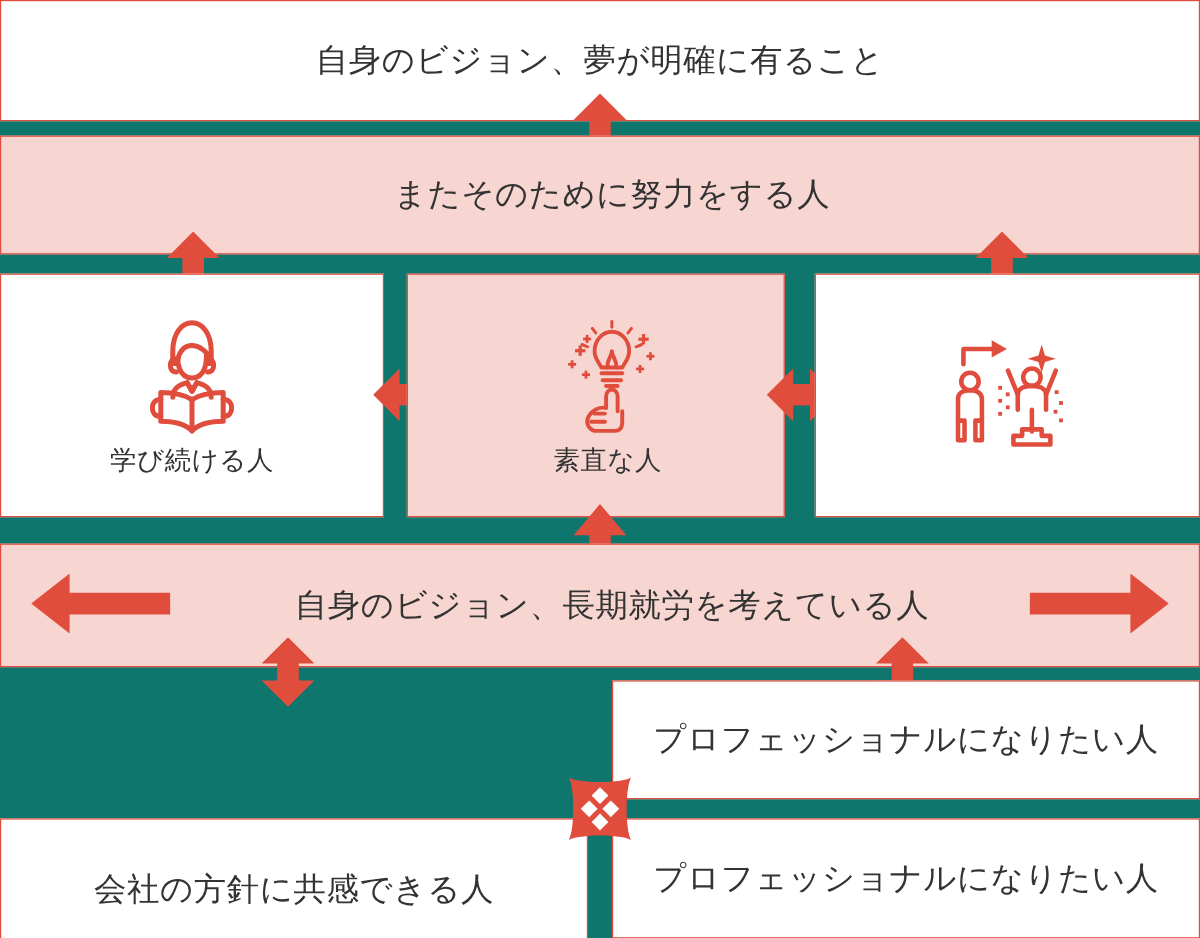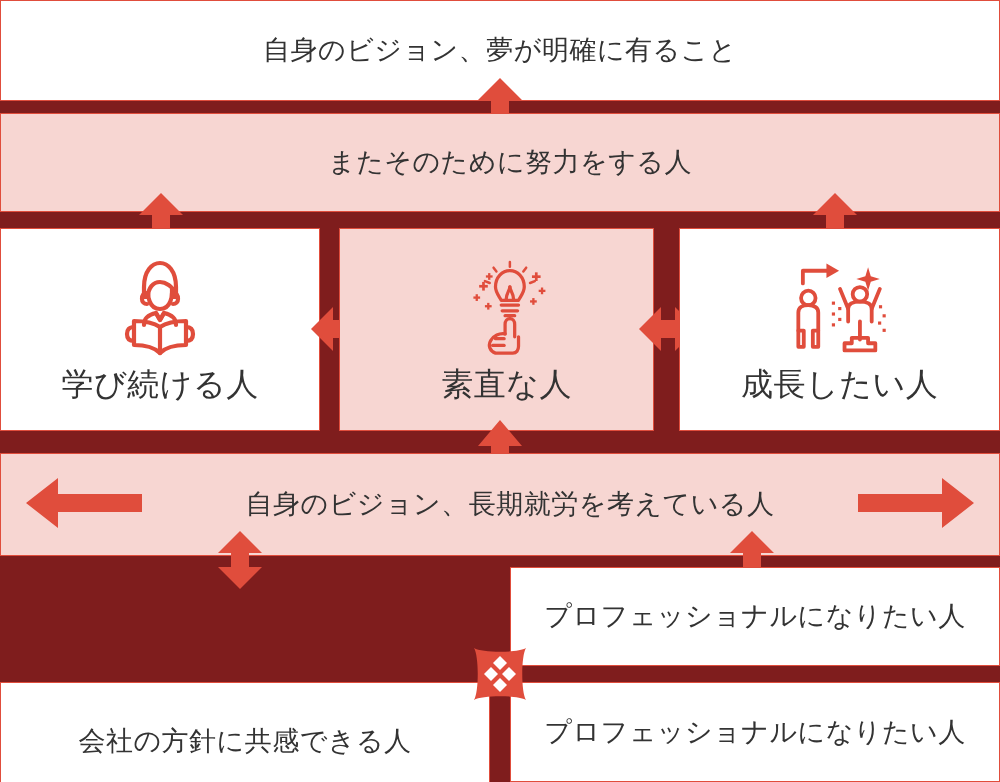--- a/index.html
+++ b/index.html
@@ -8,21 +8,21 @@
     padding: 0;
     background: #ffffff;
   }
   body {
     font-family: "Liberation Sans", "DejaVu Sans", sans-serif;
   }
   #canvas {
     position: relative;
     width: 1000px;
     height: 782px;
-    background: #7f1d1d;
+    background: #0f766e;
     overflow: hidden;
   }
   .box {
     position: absolute;
     box-sizing: border-box;
     border: 1.4px solid #E04D3C;
     background: #ffffff;
     display: flex;
     align-items: center;
     justify-content: center;
@@ -49,21 +49,21 @@
     height: 104px;
     display: flex;
     align-items: center;
     justify-content: center;
     margin-bottom: 6px;
   }
   .card .icon-wrap svg {
     display: block;
   }
   .card .box-label {
-    font-size: 32px;
+    font-size: 22px;
   }
 
   
   .arrow {
     position: absolute;
     pointer-events: none;
   }
   .arrow svg { display: block; }
 
   
@@ -227,21 +227,20 @@
           <rect x="44" y="56" width="3.5" height="3.5"></rect>
           <rect x="51" y="62" width="3.5" height="3.5"></rect>
           <rect x="44" y="68" width="3.5" height="3.5"></rect>
           <rect x="96" y="48" width="3.5" height="3.5"></rect>
           <rect x="100" y="58" width="3.5" height="3.5"></rect>
           <rect x="95" y="66" width="3.5" height="3.5"></rect>
           <rect x="100" y="74" width="3.5" height="3.5"></rect>
         </g>
       </svg>
     </span>
-    <span class="box-label">成長したい人</span>
   </div>
 
   <div class="arrow" style="left:476px; top:420px; width:48px; height:52px;">
     <svg width="48" height="52" viewBox="0 0 48 52">
       <polygon points="24,0 46,26 33,26 33,52 15,52 15,26 2,26" fill="#E04D3C"></polygon>
     </svg>
   </div>
 
   <div class="box pink" style="left:0px; top:453px; width:1000px; height:103px;">
     <span class="box-label">自身のビジョン、長期就労を考えている人</span>

